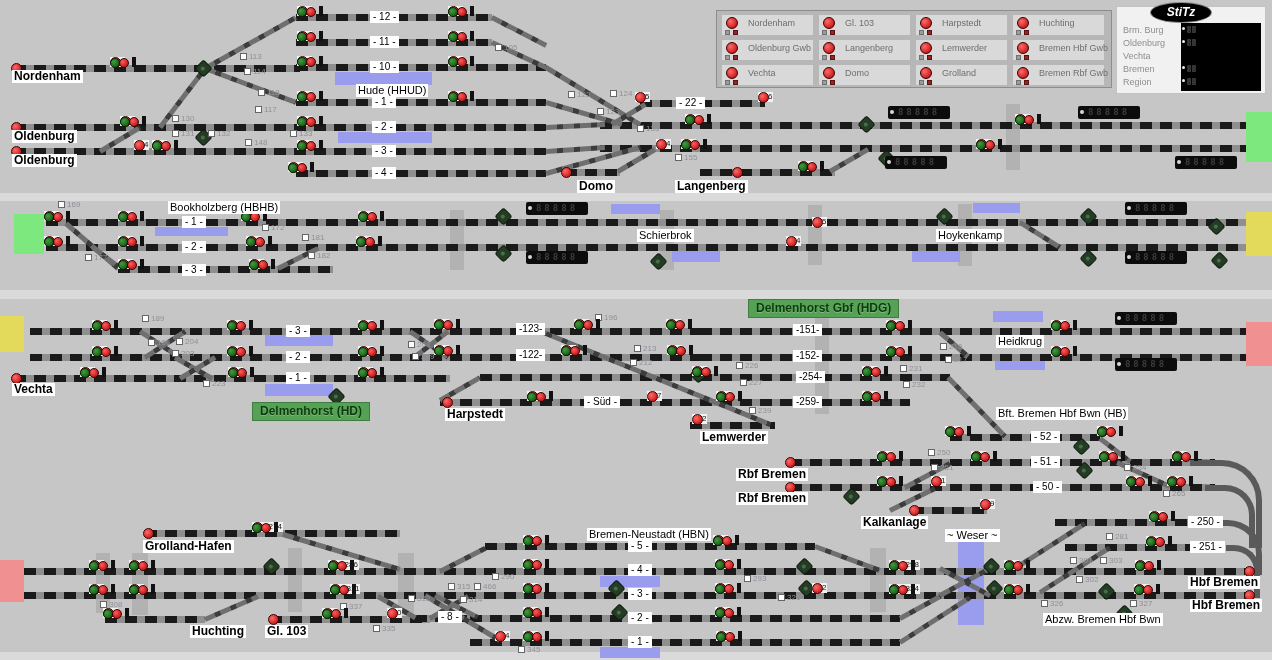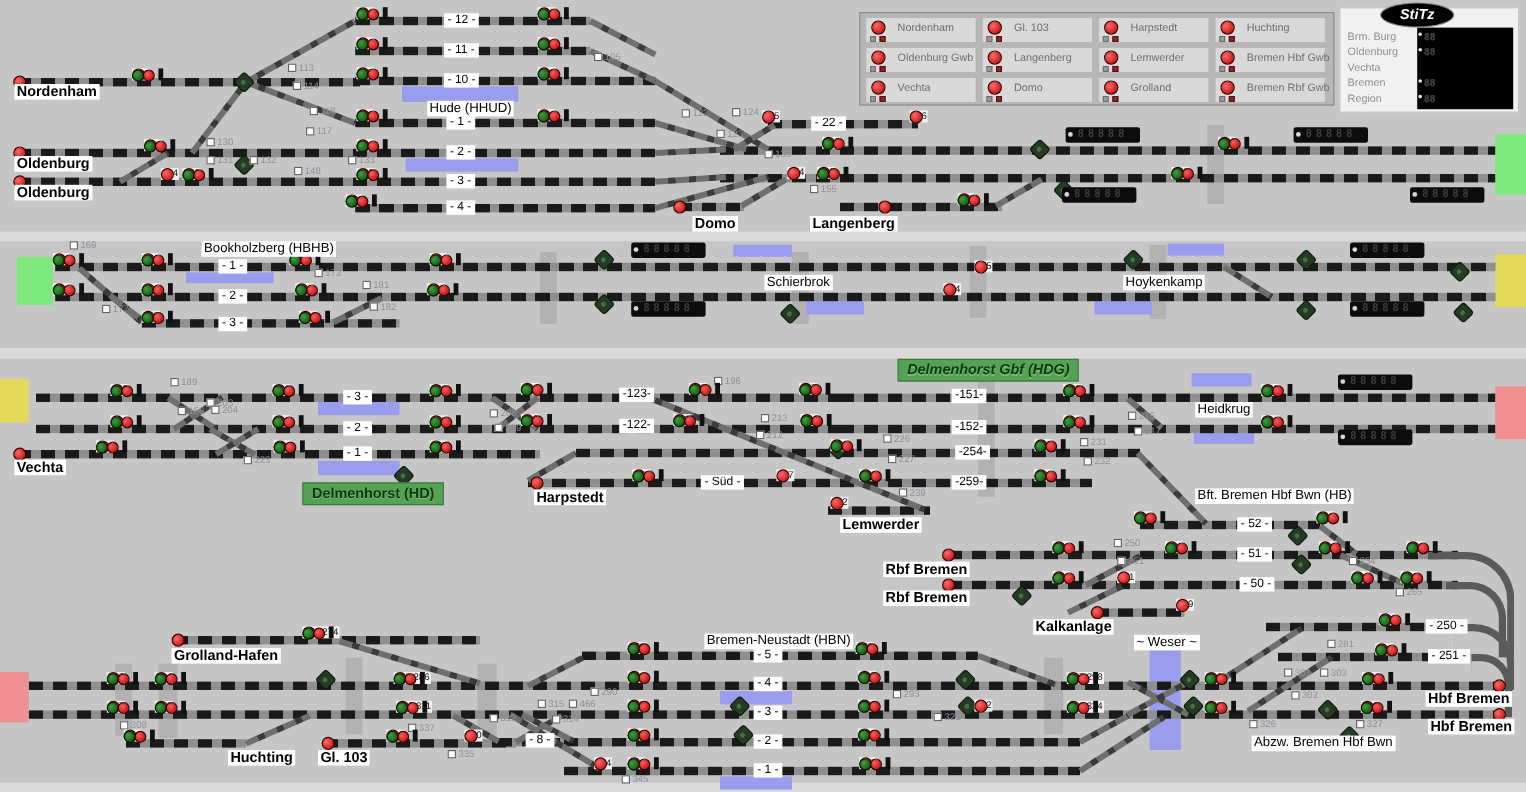--- a/index.html
+++ b/index.html
@@ -867,21 +867,21 @@
     <div class="pt" style="left: 597px; top: 107px;">123</div>
     <div class="pt" style="left: 637px; top: 124px;">135</div>
     <div class="pt" style="left: 675px; top: 153px;">155</div>
     <div class="pt" style="left: 58px; top: 200px;">169</div>
     <div class="pt" style="left: 262px; top: 223px;">172</div>
     <div class="pt" style="left: 85px; top: 253px;">177</div>
     <div class="pt" style="left: 302px; top: 233px;">181</div>
     <div class="pt" style="left: 308px; top: 251px;">182</div>
     <div class="pt" style="left: 142px; top: 314px;">189</div>
     <div class="pt" style="left: 148px; top: 338px;">156</div>
-    <div class="pt" style="left: 172px; top: 331px;">203</div>
+    <div class="pt" style="left: 172px; top: 349px;">203</div>
     <div class="pt" style="left: 176px; top: 337px;">204</div>
     <div class="pt" style="left: 408px; top: 340px;">208</div>
     <div class="pt" style="left: 412px; top: 352px;">209</div>
     <div class="pt" style="left: 203px; top: 379px;">223</div>
     <div class="pt" style="left: 595px; top: 313px;">196</div>
     <div class="pt" style="left: 630px; top: 358px;">212</div>
     <div class="pt" style="left: 634px; top: 344px;">213</div>
     <div class="pt" style="left: 940px; top: 342px;">216</div>
     <div class="pt" style="left: 945px; top: 355px;">217</div>
     <div class="pt" style="left: 736px; top: 361px;">226</div>
@@ -960,15 +960,15 @@
     <div class="sl b" style="left: 736px; top: 492px;">Rbf Bremen</div>
     <div class="sl b" style="left: 861px; top: 516px;">Kalkanlage</div>
     <div class="sl" style="left: 945px; top: 529px;">~ Weser ~</div>
     <div class="sl b" style="left: 143px; top: 540px;">Grolland-Hafen</div>
     <div class="sl b" style="left: 190px; top: 625px;">Huchting</div>
     <div class="sl b" style="left: 265px; top: 625px;">Gl. 103</div>
     <div class="sl" style="left: 587px; top: 528px;">Bremen-Neustadt (HBN)</div>
     <div class="sl" style="left: 1043px; top: 613px;">Abzw. Bremen Hbf Bwn</div>
     <div class="sl b" style="left: 1188px; top: 576px;">Hbf Bremen</div>
     <div class="sl b" style="left: 1190px; top: 599px;">Hbf Bremen</div>
-    <div class="gl" style="left: 748px; top: 299px; font-style: italic;">Delmenhorst Gbf (HDG)</div>
+    <div class="gl" style="left: 748px; top: 299px;">Delmenhorst Gbf (HDG)</div>
     <div class="gl" style="left: 252px; top: 402px;">Delmenhorst (HD)</div>
   </div>
 
 </body></html>

